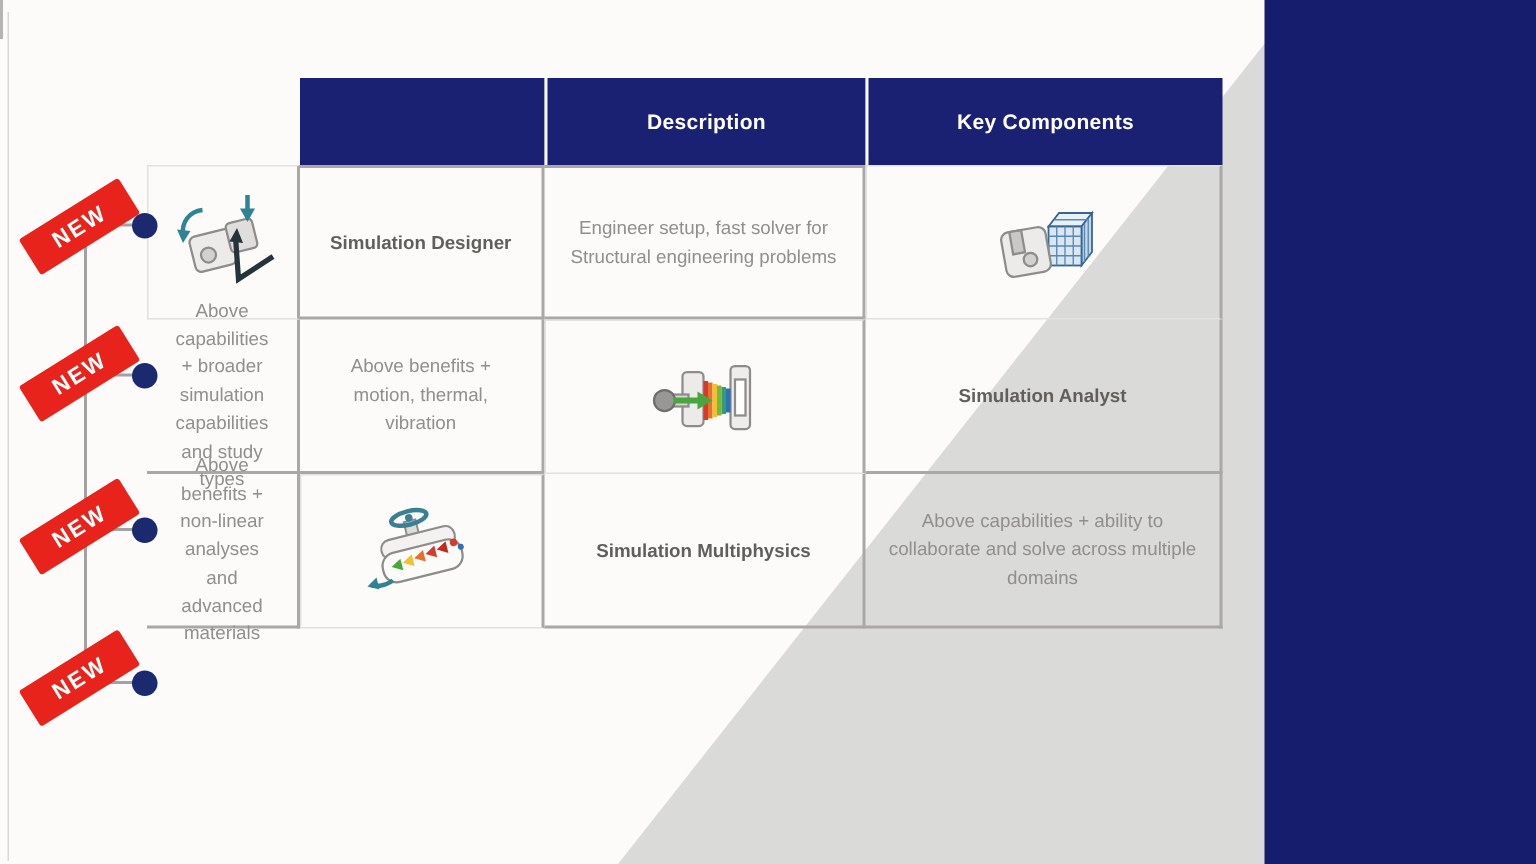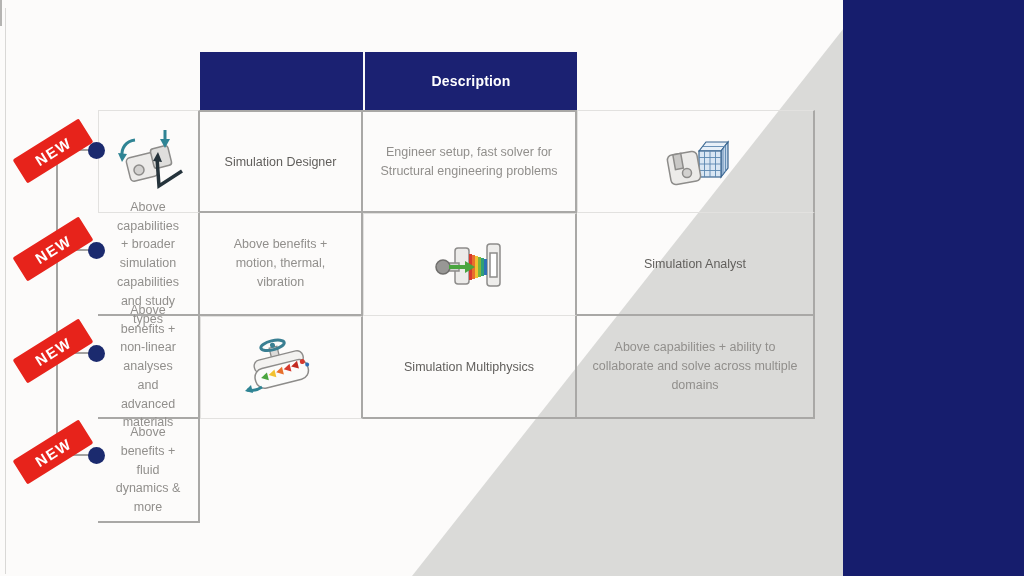--- a/index.html
+++ b/index.html
@@ -37,21 +37,21 @@
   
   .tbody{position:absolute;left:98px;top:110px;display:grid;
          grid-template-columns:102px 163px 214px 238px;
          grid-template-rows:103px 103px 103px 104px;z-index:3;}
   .cell{box-sizing:border-box;border-right:2px solid #a9a8a6;border-bottom:2px solid #a9a8a6;
         display:flex;align-items:center;justify-content:center;text-align:center;}
   .row1{border-top:2px solid #a9a8a6;}
   .icon-cell{border-left:1px solid #e2e1df;border-top:1px solid #e2e1df;border-bottom:1px solid #e2e1df;
              border-right:2px solid #a9a8a6;}
   .icon-cell.rlast{border-bottom:1px solid #e2e1df;}
-  .name-cell{font-weight:normal;color:#615f5c;font-size:12.5px;white-space:nowrap;padding:0 2px;}
+  .name-cell{font-weight:bold;color:#615f5c;font-size:12.5px;white-space:nowrap;padding:0 2px;}
   .body-cell{color:#918f8c;font-size:12.5px;line-height:1.5;padding:0 14px;}
   svg{display:block;}
 </style>
 </head>
 <body>
 
 <div class="canvas">
 
   <div class="wedge"></div>
   <div class="edge-line"></div>
@@ -76,20 +76,21 @@
   <div class="badge" style="left:14px;top:337px;">
       <span>NEW</span>
     </div>
   <div class="badge" style="left:14px;top:438px;">
       <span>NEW</span>
     </div>
 
   <div class="thead">
     <div class="th th-name"></div>
     <div class="th th-desc">Description</div>
+    <div class="th th-key">Key Components</div>
   </div>
 
   <div class="tbody">
 
     <div class="cell icon-cell row1">
       <svg width="74" height="74" viewBox="0 0 74 74">
         <g stroke="#8d8c8a" stroke-width="1.5">
           <rect x="16" y="30" width="28" height="24" rx="4" transform="rotate(-14 30 42)" fill="#ecebe9"></rect>
           <rect x="40" y="22" width="18" height="20" rx="3" transform="rotate(-14 49 32)" fill="#dfdedc"></rect>
           <circle cx="27" cy="45" r="5" fill="#d2d1cf"></circle>
@@ -174,18 +175,17 @@
           </g>
           <circle cx="60" cy="36" r="2.5" fill="#d63a2e"></circle>
           <circle cx="64" cy="40" r="2" fill="#2e6fb5"></circle>
         </g>
         <path d="M18,56 C12,60 8,60 3,59" fill="none" stroke="#2f8494" stroke-width="3"></path>
         <path d="M7,54 L1,60 L9,62 Z" fill="#2f8494"></path>
       </svg>
     </div>
     <div class="cell name-cell">Simulation Multiphysics</div>
     <div class="cell body-cell">Above capabilities + ability to collaborate and solve across multiple domains</div>
-    <div class="cell body-cell">Above benefits + fluid dynamics &amp; more</div>
 
   </div>
 
   <div class="sidebar"></div>
 </div>
 
 </body></html>

